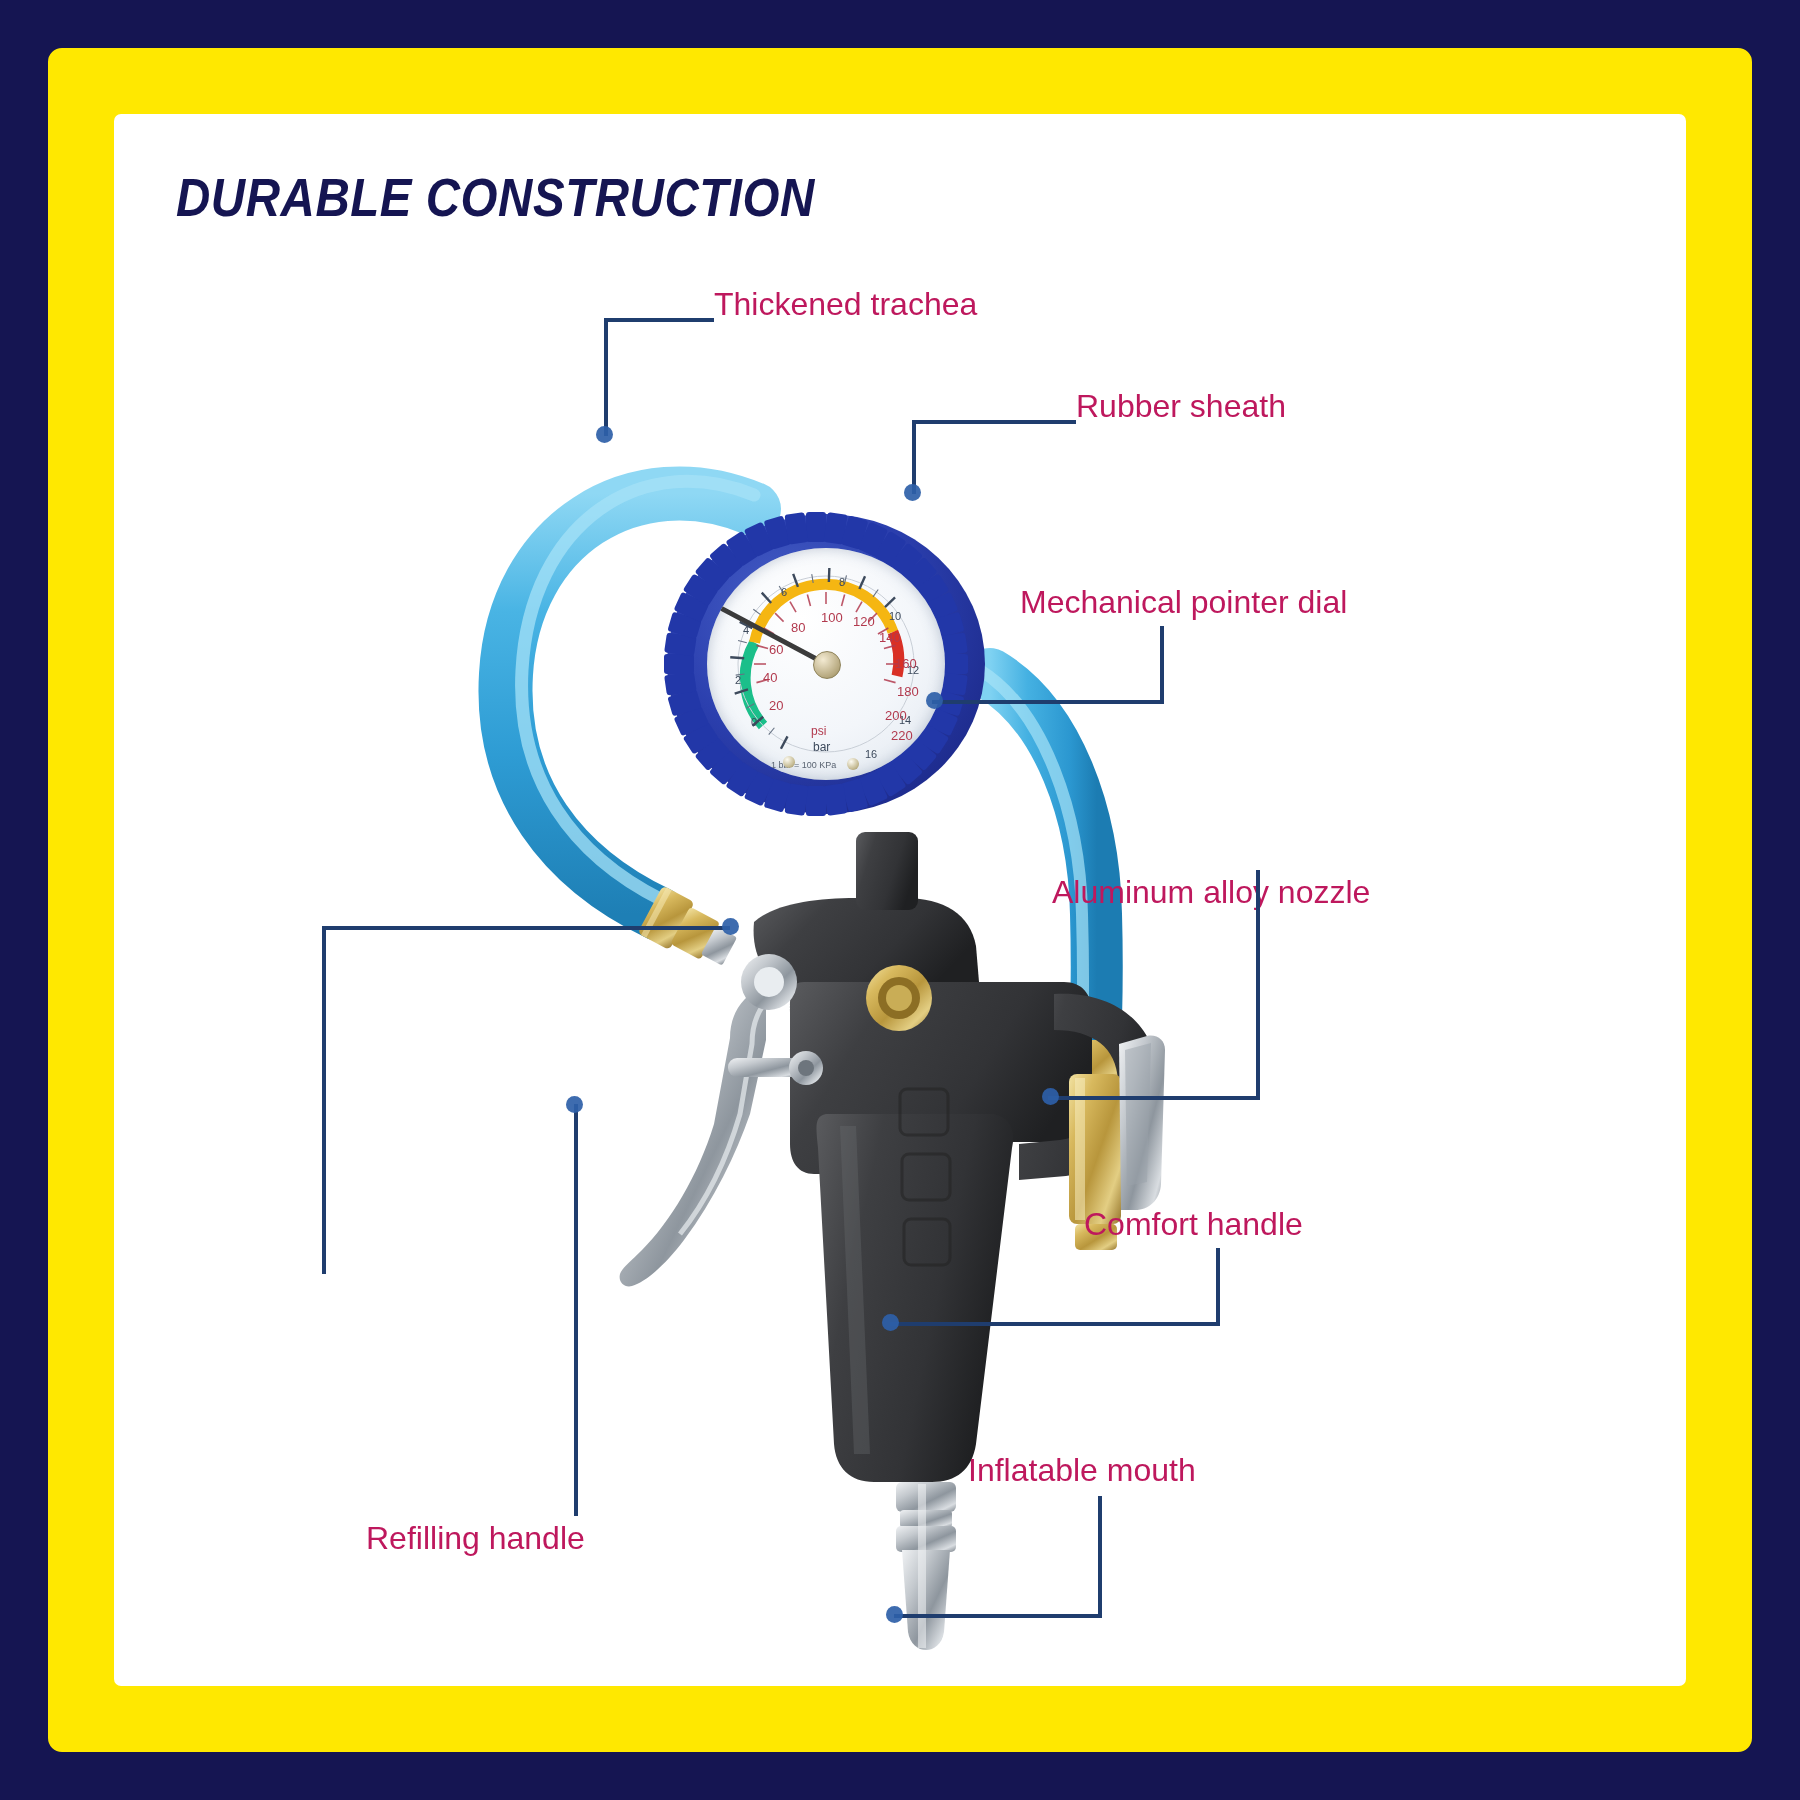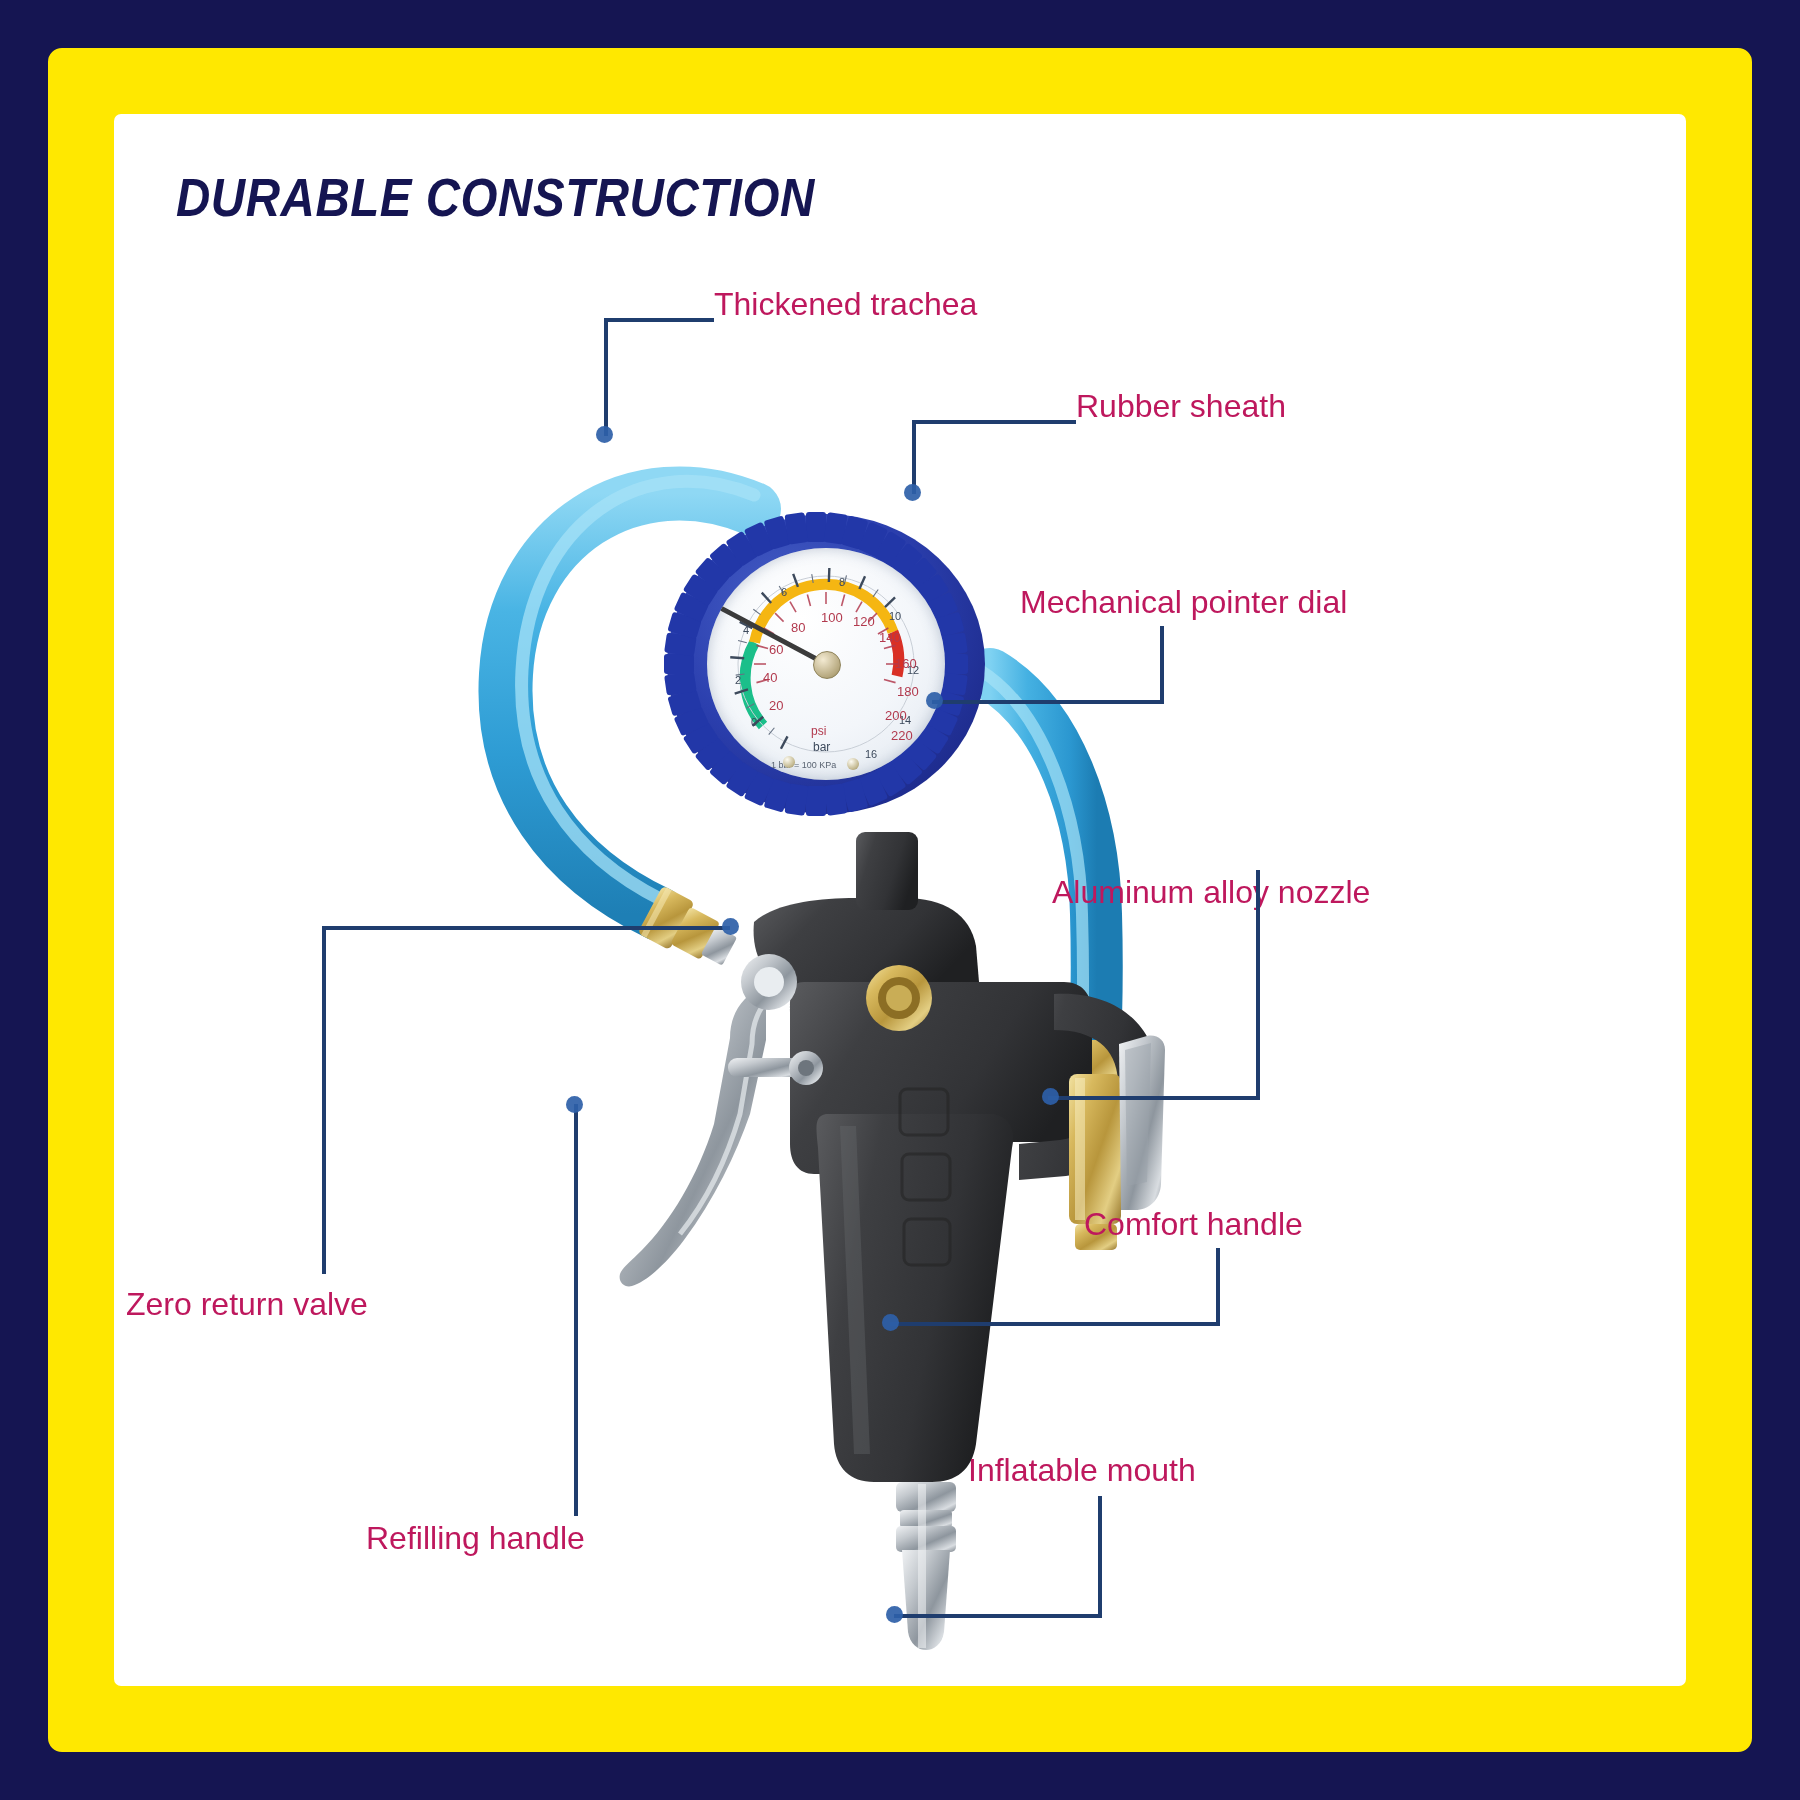--- a/index.html
+++ b/index.html
@@ -412,20 +412,19 @@
 
       <div class="cl" style="left:854px;top:1338px;">Inflatable mouth</div>
       <div class="lead v" style="left:984px;top:1382px;height:122px;"></div>
       <div class="lead h" style="left:780px;top:1500px;width:208px;"></div>
       <div class="dot" style="left:772px;top:1492px;"></div>
 
       <div class="cl" style="left:252px;top:1406px;">Refilling handle</div>
       <div class="lead v" style="left:460px;top:990px;height:412px;"></div>
       <div class="dot" style="left:452px;top:982px;"></div>
 
-      <div class="cl" style="left:12px;top:1172px;">Zero return valve</div>
       <div class="lead v" style="left:208px;top:812px;height:348px;"></div>
       <div class="lead h" style="left:208px;top:812px;width:408px;"></div>
       <div class="dot" style="left:608px;top:804px;"></div>
 
     </div>
   </div>
 </div>
 
 </body></html>

